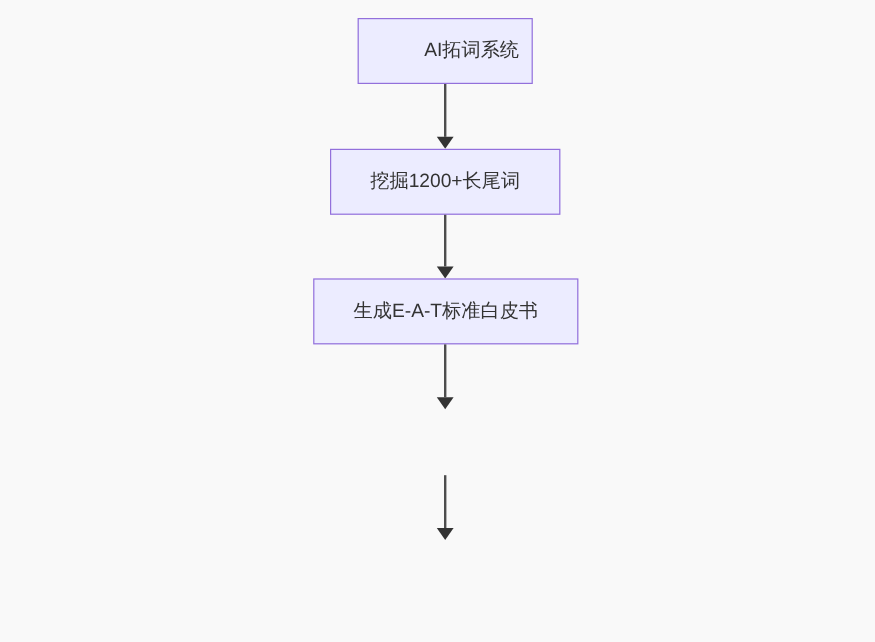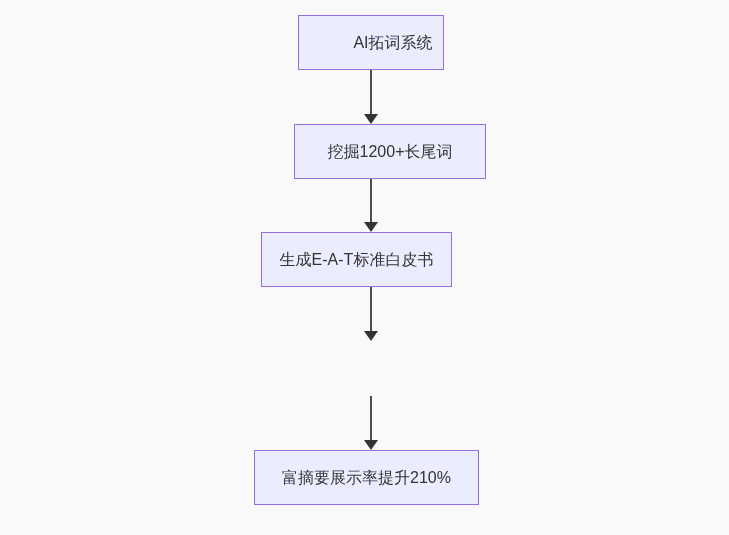--- a/index.html
+++ b/index.html
@@ -49,22 +49,22 @@
   .arrow-head {
     width: 0;
     height: 0;
     border-left: 7px solid transparent;
     border-right: 7px solid transparent;
     border-top: 10px solid #333333;
   }
 
   
   #node-0 { left: 298px; top:  15px; width: 146px; height: 55px; padding-left: 44px; }
-  #node-1 { left: 275px; top: 124px; width: 192px; height: 55px; margin-left: 19px; }
-  #node-2 { left: 261px; top: 232px; width: 191px; height: 55px; }
+  #node-1 { left: 275px; top: 124px; width: 192px; height: 55px; }
+  #node-2 { left: 261px; top: 232px; width: 221px; height: 55px; }
   #node-3 { left: 263px; top: 341px; width: 210px; height: 55px; }
   #node-4 { left: 254px; top: 450px; width: 225px; height: 55px; }
 
   
   #arrow-0 { left: 364px; top:  70px; height: 54px; }
   #arrow-1 { left: 364px; top: 179px; height: 53px; }
   #arrow-2 { left: 364px; top: 287px; height: 54px; }
   #arrow-3 { left: 364px; top: 396px; height: 54px; }
 </style>
 </head>
@@ -98,17 +98,14 @@
     <div class="arrow-line"></div>
     <div class="arrow-head"></div>
   </div>
 
 
   <div class="arrow" id="arrow-3">
     <div class="arrow-line"></div>
     <div class="arrow-head"></div>
   </div>
 
-  <div class="node" id="node-4">
-    <span class="node-label">富摘要展示率提升210%</span>
-  </div>
 
 </div>
 
 </body></html>

